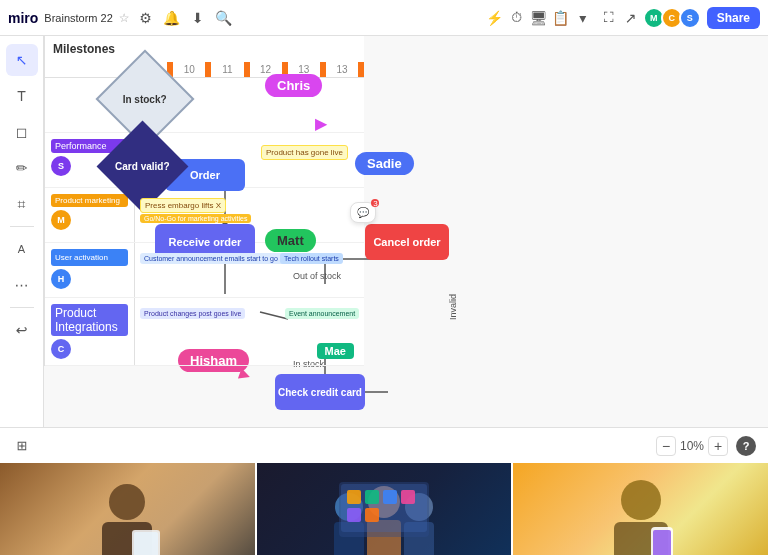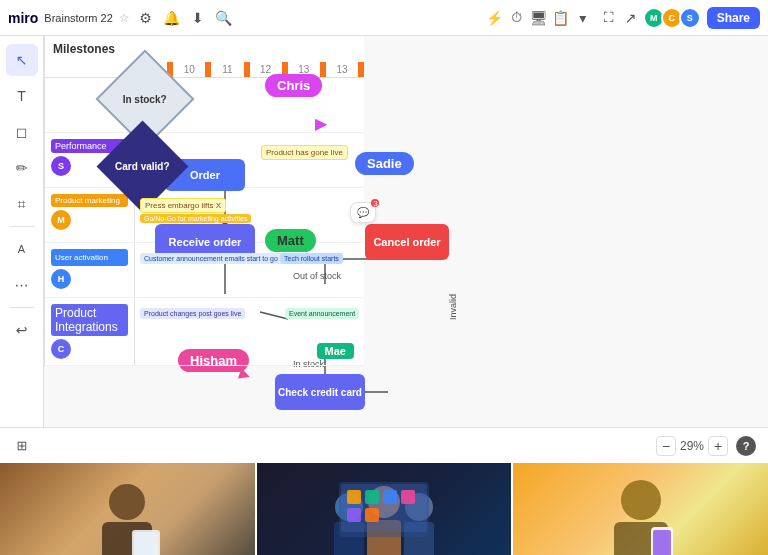--- a/index.html
+++ b/index.html
@@ -279,21 +279,21 @@
     </div>
   </div>
 
 </div>
 
 <div id="bottom-bar">
   <div class="grid-btn">⊞</div>
   <div style="flex:1;"></div>
   <div class="zoom-control">
     <div class="zoom-btn">−</div>
-    <span>29%</span>
+    <span>10%</span>
     <div class="zoom-btn">+</div>
   </div>
   <div class="help-btn">?</div>
 </div>
 
 <div id="bottom-strip">
   <div class="strip-item">
     <div class="strip-bg strip-1">
 
       <svg width="110" height="110" viewBox="0 0 110 110">

